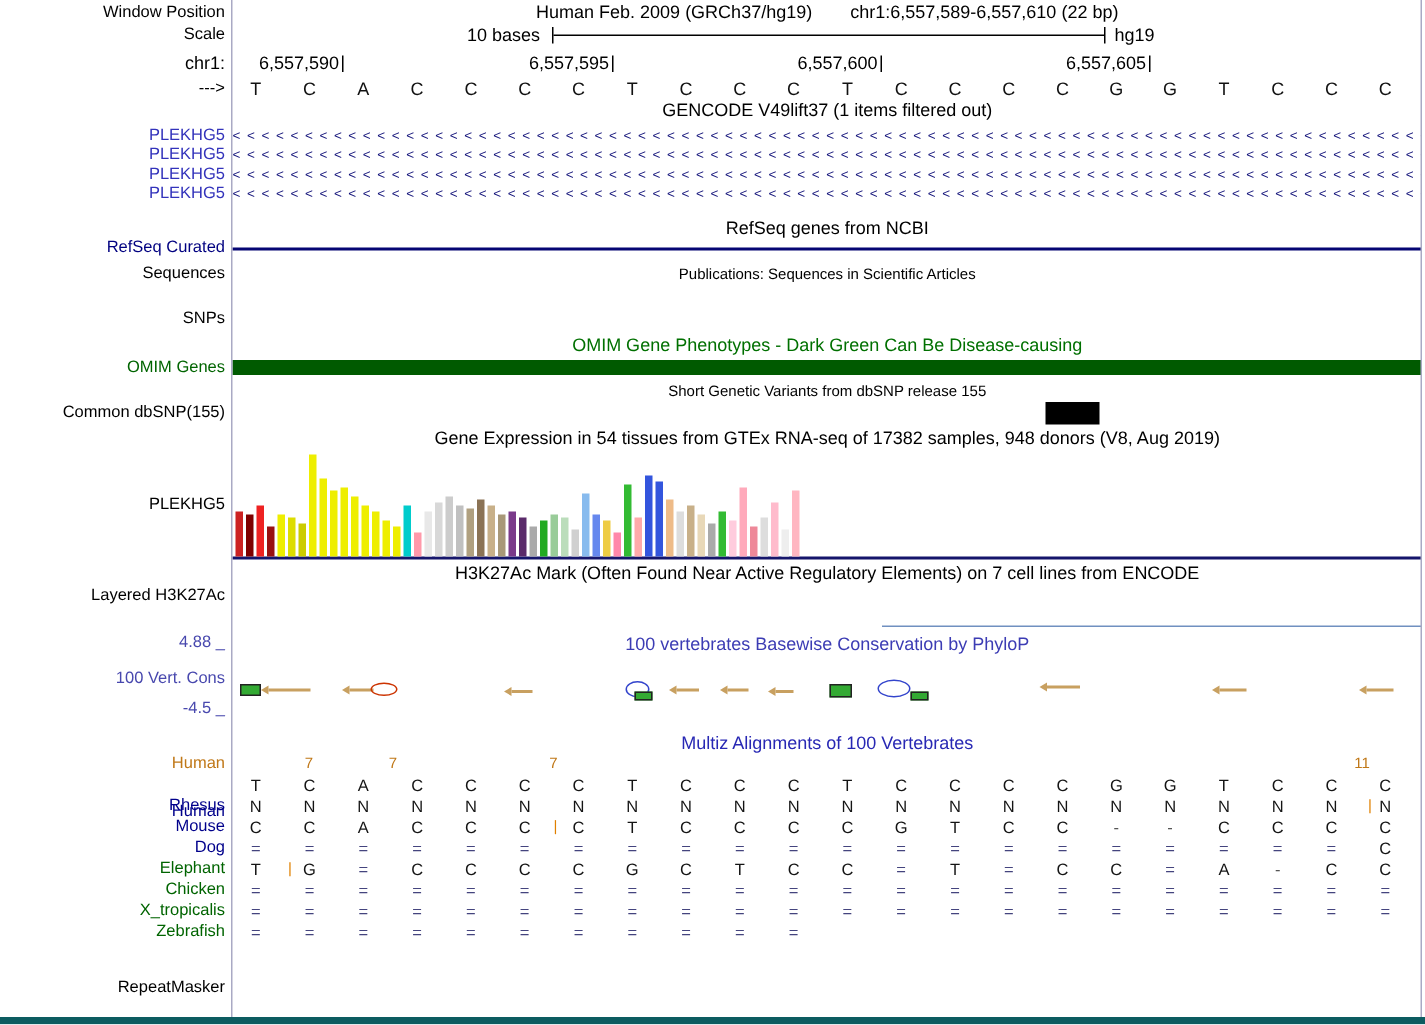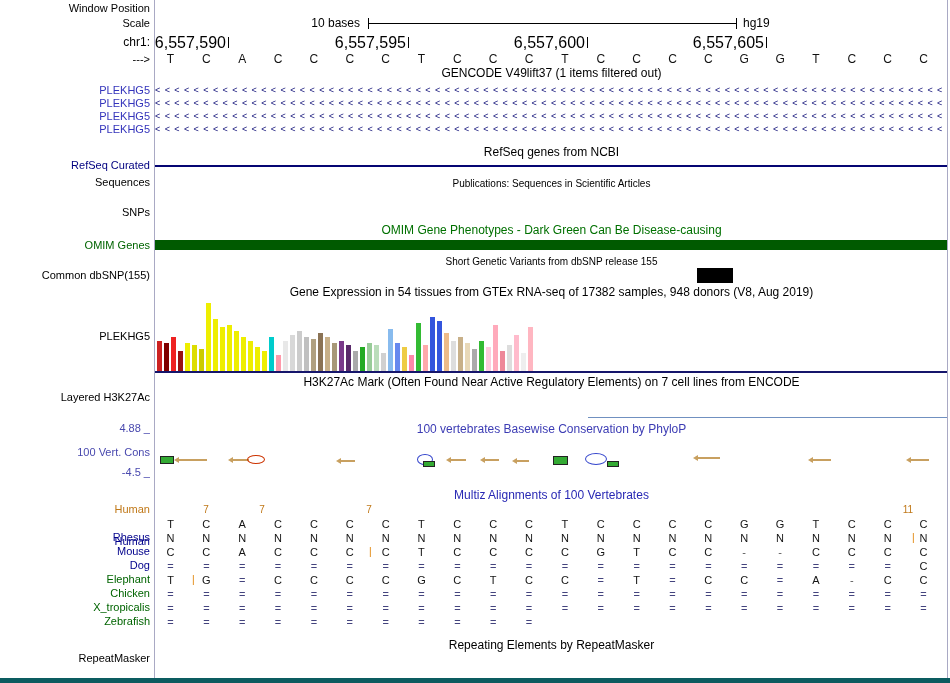--- a/index.html
+++ b/index.html
@@ -4,21 +4,21 @@
 <style>
   html,body{margin:0;padding:0;background:#fff;}
   #screen{position:relative;width:950px;height:683px;background:#fff;overflow:hidden;
           font-family:"Liberation Sans",sans-serif;color:#000;}
   .llabel{position:absolute;right:800px;font-size:11px;line-height:13px;white-space:nowrap;}
   .ctitle{position:absolute;left:155px;width:793px;text-align:center;font-size:12px;line-height:13px;white-space:nowrap;}
   .ctitle.small{font-size:10px;}
   .trackabs{position:absolute;left:155px;width:793px;}
   .vline{position:absolute;top:0;width:1px;height:678px;background:#a9a9c4;}
   .tick{position:absolute;top:1px;width:1px;height:11px;background:#000;}
-  .coordlabel{position:absolute;top:0;font-size:16px;line-height:13px;white-space:nowrap;}
+  .coordlabel{position:absolute;top:0;font-size:12px;line-height:13px;white-space:nowrap;}
   .scaletext{position:absolute;top:0;font-size:12px;line-height:13px;}
   .bracket{position:absolute;top:1px;left:213px;width:367px;height:11px;
            border-left:1px solid #000;border-right:1px solid #000;
            background:linear-gradient(#000,#000) center / 100% 1px no-repeat;}
   .base{position:absolute;transform:translateX(-50%);font-size:12px;line-height:14px;color:#111;}
   .generow{position:absolute;left:0;width:793px;height:13px;overflow:hidden;white-space:nowrap;
            font-size:9px;line-height:13px;letter-spacing:4.4px;color:#101078;}
   .hline{position:absolute;}
   .gtexbar{position:absolute;bottom:2px;width:5px;}
   .gtexbase{position:absolute;bottom:0;left:0;width:793px;height:2px;background:#15156b;}
@@ -53,20 +53,24 @@
   <div class="llabel" style="top:239px;color:#006400">OMIM Genes</div>
   <div class="llabel" style="top:269px">Common dbSNP(155)</div>
   <div class="llabel" style="top:330px">PLEKHG5</div>
   <div class="llabel" style="top:391px">Layered H3K27Ac</div>
   <div class="llabel" style="top:422px;color:#4848ae">4.88 _</div>
   <div class="llabel" style="top:446px;color:#4848ae">100 Vert. Cons</div>
   <div class="llabel" style="top:466px;color:#4848ae">-4.5 _</div>
   <div class="llabel" style="top:503px;color:#c07818">Human</div>
   <div class="llabel" style="top:652px">RepeatMasker</div>
 
+  <div class="ctitle" style="top:2px">
+    <span>Human Feb. 2009 (GRCh37/hg19)</span>
+    <span style="margin-left:22px">chr1:6,557,589-6,557,610 (22 bp)</span>
+  </div>
 
   <div class="trackabs" style="top:17px;height:14px">
     <span class="scaletext" style="right:588px">10 bases</span>
     <div class="bracket"></div>
     <span class="scaletext" style="left:588px">hg19</span>
   </div>
 
   <div class="trackabs" id="ruler-ticks" style="top:36px;height:14px">
       <div class="tick" style="left: 73px;"></div>
       <div class="coordlabel" style="right: 722px;">6,557,590</div>
@@ -393,21 +397,20 @@
       <div class="mbase eq" style="left: 230.642px; top: 98px;">=</div>
       <div class="mbase eq" style="left: 266.499px; top: 98px;">=</div>
       <div class="mbase eq" style="left: 302.356px; top: 98px;">=</div>
       <div class="mbase eq" style="left: 338.213px; top: 98px;">=</div>
       <div class="mbase eq" style="left: 374.07px; top: 98px;">=</div>
       <div class="itick" style="left: 37px; top: 56px;">|</div>
       <div class="itick" style="left: 214px; top: 28px;">|</div>
       <div class="itick" style="left: 757px; top: 14px;">|</div>
     </div>
 
-  <div class="ctitle" style="top:639px">Repeating Elements by RepeatMasker</div>
   <div class="trackabs" id="repeat-track" style="top:653px;height:14px"></div>
 
   <div class="vline" style="left:154px"></div>
   <div class="vline" style="left:947px"></div>
   <div class="bottombar"></div>
 
 <div class="llabel" style="top: 535px; color: rgb(0, 0, 139);">Human</div>
     <div class="llabel" style="top: 531px; color: rgb(0, 0, 139);">Rhesus</div>
     <div class="llabel" style="top: 545px; color: rgb(0, 0, 139);">Mouse</div>
     <div class="llabel" style="top: 559px; color: rgb(0, 0, 139);">Dog</div>

